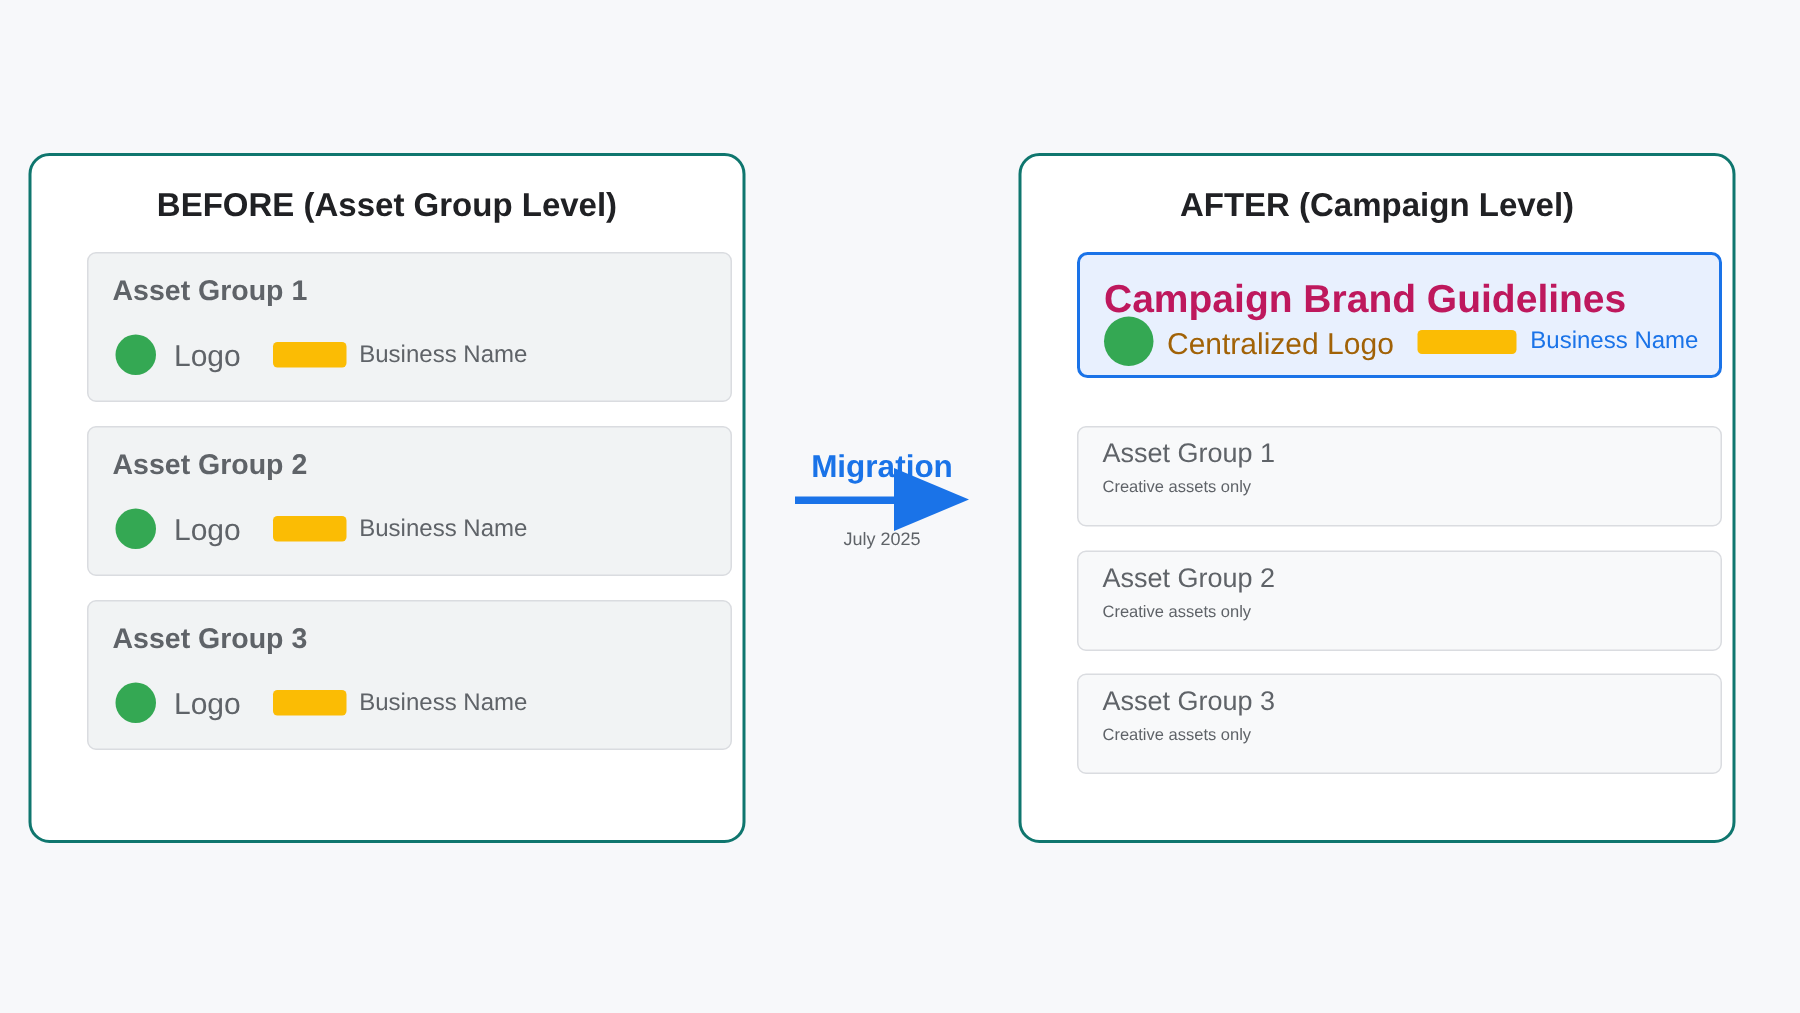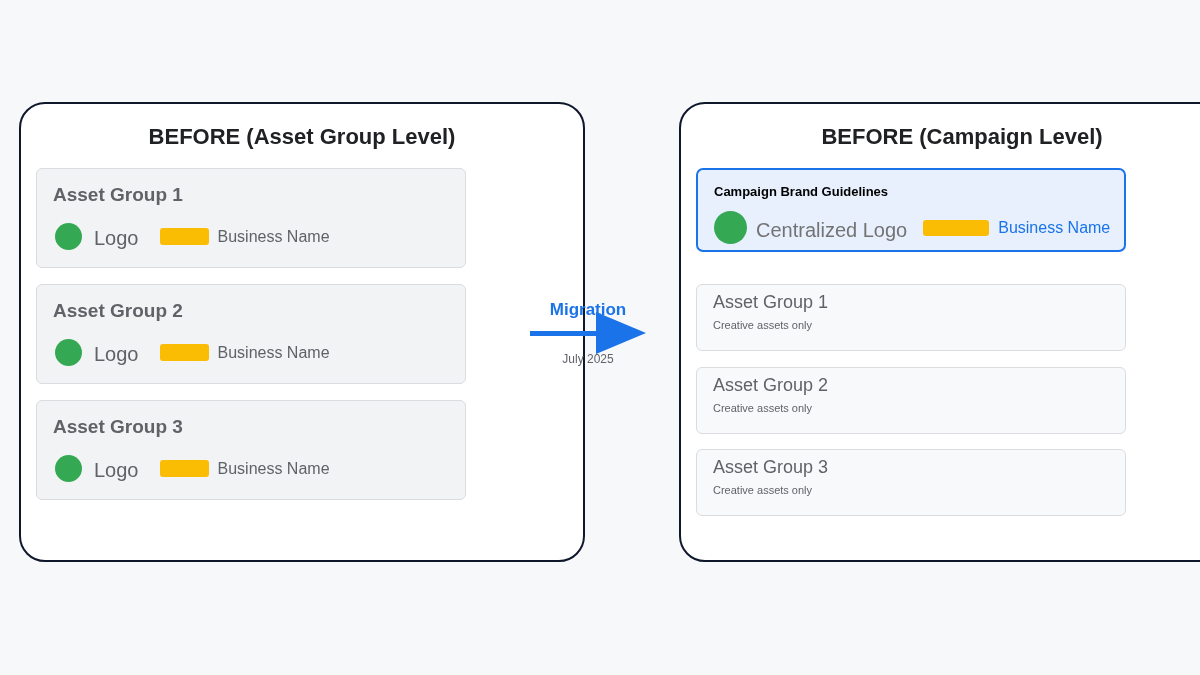--- a/index.html
+++ b/index.html
@@ -2,76 +2,76 @@
 <html><head>
 <meta charset="utf-8">
 <style>
   html, body { margin:0; padding:0; }
   body {
     width:1200px; height:675px; position:relative; overflow:hidden;
     background:#f7f8fa;
     font-family:"Liberation Sans", sans-serif;
   }
   .panel {
-    position:absolute; top:102px; width:566px; height:460px;
-    background:#ffffff; border:2px solid #0f172a; border-radius:26px;
+    position:absolute; top:102px; width:478px; height:460px;
+    background:#ffffff; border:2px solid #0f766e; border-radius:14px;
     box-sizing:border-box;
   }
   .panel.left { left:19px; }
   .panel.right { left:679px; }
   .panel-title {
     position:absolute; top:20px; left:0; right:0; text-align:center;
     font-size:22px; font-weight:bold; color:#202124;
   }
   .card {
-    position:absolute; left:15px; width:430px; box-sizing:border-box;
+    position:absolute; left:37px; width:430px; box-sizing:border-box;
     border-radius:6px;
     padding-left:28px;
   }
   .card.before {
     height:100px; background:#f1f3f4; border:1.5px solid #dadce0;
   }
   .card.before .cname {
     position:absolute; left:16px; top:15px; font-size:19px; font-weight:bold; color:#5f6368;
   }
   .asset-row { position:absolute; left:18px; display:flex; align-items:center; }
   .card.before .asset-row { top:54px; }
   .logo-dot { width:27px; height:27px; border-radius:50%; background:#34a853; }
   .logo-label { font-size:20px; color:#5f6368; margin-left:12px; margin-top:4px; }
   .name-bar { width:49px; height:17px; border-radius:3px; background:#fbbc04; margin-left:21px; }
   .name-label { font-size:16px; color:#5f6368; margin-left:9px; }
 
   .card.brand {
     top:64px; height:84px; background:#e8f0fe; border:2.5px solid #1a73e8; border-radius:7px;
   }
   .card.brand .cname {
-    position:absolute; left:16px; top:14px; font-size:13px; font-weight:bold; color:#000000;
+    position:absolute; left:16px; top:14px; font-size:26px; font-weight:bold; color:#be185d;
   }
   .card.brand .asset-row { top:41px; left:16px; }
   .card.brand .logo-dot { width:33px; height:33px; }
-  .card.brand .logo-label { color:#737373; margin-left:9px; margin-top:6px; }
+  .card.brand .logo-label { color:#a16207; margin-left:9px; margin-top:6px; }
   .card.brand .name-bar { width:66px; height:16px; margin-left:16px; }
   .card.brand .name-label { color:#1a73e8; }
 
   .card.after {
     height:67px; background:#f8f9fa; border:1.5px solid #dadce0;
   }
   .card.after .cname {
     position:absolute; left:16px; top:7px; font-size:18px; color:#5f6368;
   }
   .card.after .csub {
     position:absolute; left:16px; top:34px; font-size:11px; color:#5f6368;
   }
 
   .migration {
     position:absolute; left:528px; top:298px; width:120px; height:80px;
   }
   .mig-label {
     position:absolute; left:0; width:120px; top:2px; text-align:center;
-    font-size:17px; font-weight:bold; color:#1a73e8;
+    font-size:21px; font-weight:bold; color:#1a73e8;
   }
   .mig-date {
     position:absolute; left:0; width:120px; top:54px; text-align:center;
     font-size:12px; color:#5f6368;
   }
   .mig-arrow { position:absolute; left:0; top:14px; }
 </style>
 </head>
 <body>
 
@@ -112,21 +112,21 @@
 <div class="migration">
   <div class="mig-label">Migration</div>
   <svg class="mig-arrow" width="120" height="42" viewBox="0 0 120 42">
     <rect x="2" y="19" width="80" height="5" fill="#1a73e8"></rect>
     <polygon points="68,0 118,21 68,42" fill="#1a73e8"></polygon>
   </svg>
   <div class="mig-date">July 2025</div>
 </div>
 
 <div class="panel right">
-  <div class="panel-title">BEFORE (Campaign Level)</div>
+  <div class="panel-title">AFTER (Campaign Level)</div>
 
   <div class="card brand">
     <div class="cname">Campaign Brand Guidelines</div>
     <div class="asset-row">
       <div class="logo-dot"></div>
       <span class="logo-label">Centralized Logo</span>
       <div class="name-bar"></div>
       <span class="name-label">Business Name</span>
     </div>
   </div>

